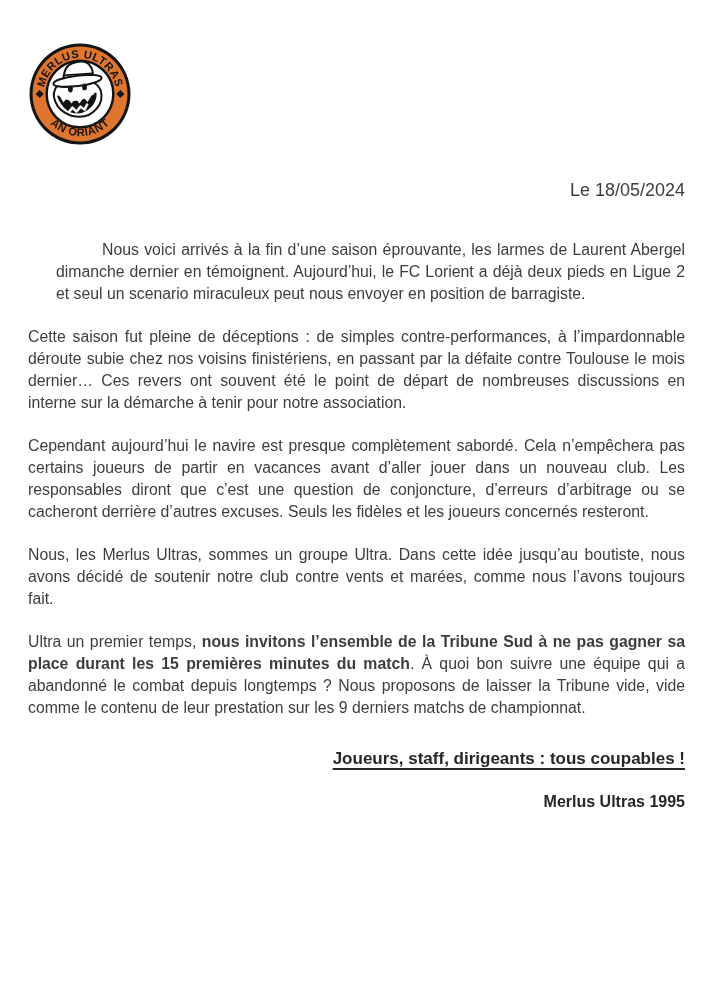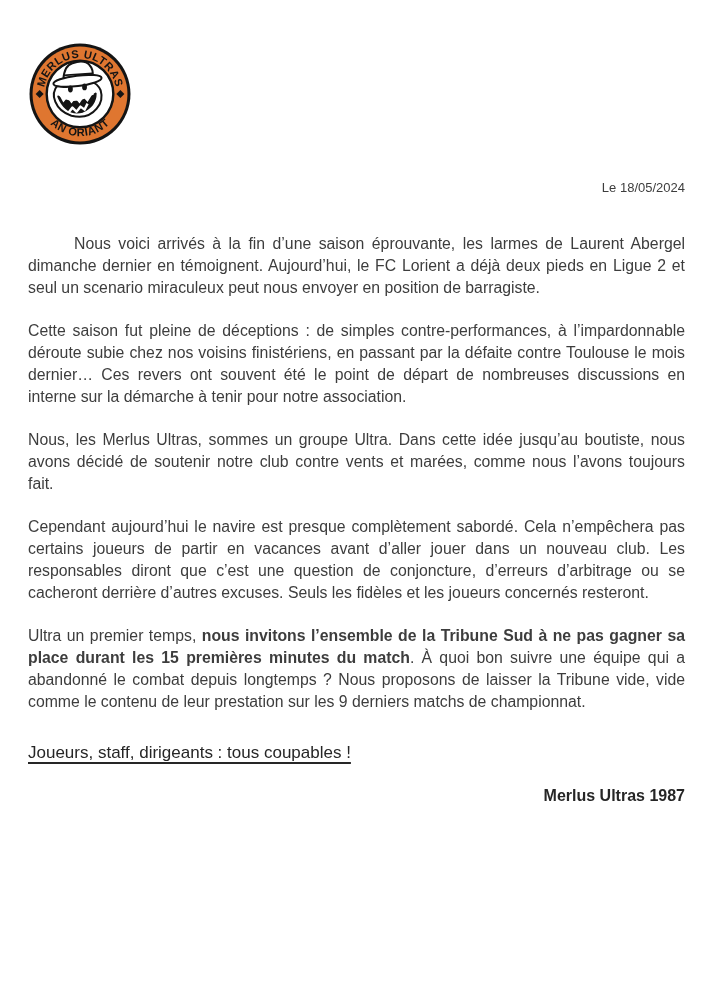--- a/index.html
+++ b/index.html
@@ -33,31 +33,31 @@
     transform:scaleX(0.86);
     transform-origin:0 100%;
   }
   .bars { position:relative; margin-top:4px; }
   .bar-black { height:9px;  background:#0e0e0e; }
   .bar-gap   { height:3px;  background:#ffffff; }
   .bar-orange{ height:11px; background:var(--orange,#df7630); }
   .q-tail { position:absolute; left:62%; top:-17px; width:60px; height:46px; }
 
   
-  .date-line { text-align:right; margin-top:30px; font-size:13px; }
+  .date-line { text-align:right; margin-top:30px; font-size:18px; }
 
   
   .letter-body { margin-top:38px; font-size:15.8px; line-height:22px; text-align:justify; hyphens:auto; }
   .letter-body p { margin:0 0 21px 0; }
-  .letter-body p.indent { text-indent:46px; }
+  .letter-body p.indent { text-indent:46px;margin-left:28px; }
   .letter-body .b { font-weight:bold; }
 
   
   .slogan {
-    text-align:left; font-weight:normal; font-size:17px; color:#262626;
+    text-align:right; font-weight:bold; font-size:17px; color:#262626;
     margin-top:30px; text-decoration:underline; text-underline-offset:4px;
     text-decoration-thickness:1.5px;
   }
   .signature { text-align:right; font-weight:bold; font-size:16px; color:#262626; margin-top:24px; }
 
   
   .arc-text { font-family:"Liberation Sans", sans-serif; font-weight:bold; font-size:11px; fill:#141414; letter-spacing:0.5px; }
 </style>
 </head>
 <body>
@@ -100,22 +100,22 @@
       </svg>
     </div>
 
   </header>
 
   <div class="date-line">Le 18/05/2024</div>
 
   <main class="letter-body">
       <p class="indent"><span>Nous voici arrivés à la fin d’une saison éprouvante, les larmes de Laurent Abergel dimanche dernier en témoignent. Aujourd’hui, le FC Lorient a déjà deux pieds en Ligue 2 et seul un scenario miraculeux peut nous envoyer en position de barragiste.</span></p>
       <p><span>Cette saison fut pleine de déceptions : de simples contre-performances, à l’impardonnable déroute subie chez nos voisins finistériens, en passant par la défaite contre Toulouse le mois dernier… Ces revers ont souvent été le point de départ de nombreuses discussions en interne sur la démarche à tenir pour notre association.</span></p>
+      <p><span>Cependant aujourd’hui le navire est presque complètement sabordé. Cela n’empêchera pas certains joueurs de partir en vacances avant d’aller jouer dans un nouveau club. Les responsables diront que c’est une question de conjoncture, d’erreurs d’arbitrage ou se cacheront derrière d’autres excuses. Seuls les fidèles et les joueurs concernés resteront.</span></p>
       <p><span>Nous, les Merlus Ultras, sommes un groupe Ultra. Dans cette idée jusqu’au boutiste, nous avons décidé de soutenir notre club contre vents et marées, comme nous l’avons toujours fait.</span></p>
-      <p><span>Cependant aujourd’hui le navire est presque complètement sabordé. Cela n’empêchera pas certains joueurs de partir en vacances avant d’aller jouer dans un nouveau club. Les responsables diront que c’est une question de conjoncture, d’erreurs d’arbitrage ou se cacheront derrière d’autres excuses. Seuls les fidèles et les joueurs concernés resteront.</span></p>
       <p><span>Ultra un premier temps, </span><span class="b">nous invitons l’ensemble de la Tribune Sud à ne pas gagner sa place durant les 15 premières minutes du match</span><span>. À quoi bon suivre une équipe qui a abandonné le combat depuis longtemps ? Nous proposons de laisser la Tribune vide, vide comme le contenu de leur prestation sur les 9 derniers matchs de championnat.</span></p>
     </main>
 
   <div class="slogan">Joueurs, staff, dirigeants : tous coupables !</div>
 
-  <div class="signature">Merlus Ultras 1987</div>
+  <div class="signature">Merlus Ultras 1995</div>
 
 </div>
 
 </body></html>

